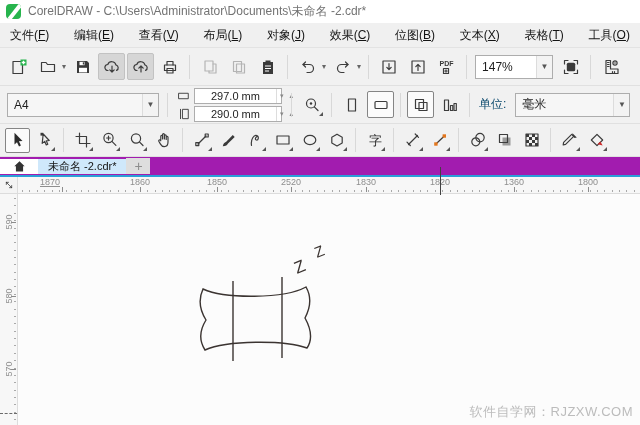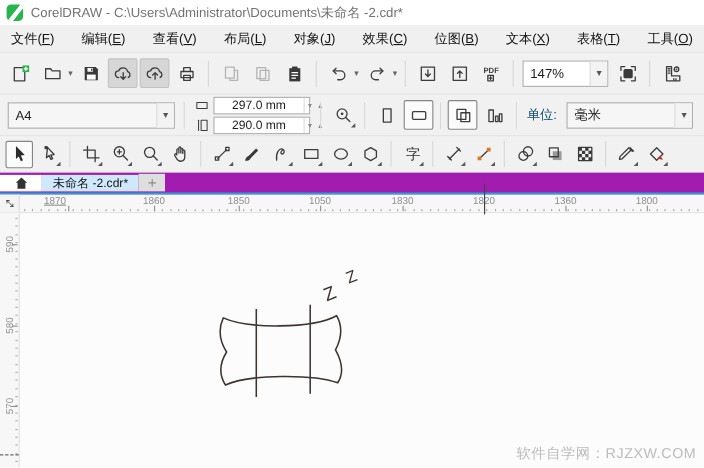--- a/index.html
+++ b/index.html
@@ -587,21 +587,21 @@
       <div class="tick-min" style="left: 619px;"></div>
       <div class="tick-min" style="left: 626.3px;"></div>
       <div class="tick-min" style="left: 633.7px;"></div>
       <div class="tick-maj" style="left: 62px;"></div>
       <div class="rlabel" style="left: 50px; text-decoration: underline;">1870</div>
       <div class="tick-maj" style="left: 140px;"></div>
       <div class="rlabel" style="left: 140px;">1860</div>
       <div class="tick-maj" style="left: 217px;"></div>
       <div class="rlabel" style="left: 217px;">1850</div>
       <div class="tick-maj" style="left: 291px;"></div>
-      <div class="rlabel" style="left: 291px;">1050</div>
+      <div class="rlabel" style="left: 291px;">2520</div>
       <div class="tick-maj" style="left: 366px;"></div>
       <div class="rlabel" style="left: 366px;">1830</div>
       <div class="tick-maj" style="left: 440px;"></div>
       <div class="rlabel" style="left: 440px;">1820</div>
       <div class="tick-maj" style="left: 514px;"></div>
       <div class="rlabel" style="left: 514px;">1360</div>
       <div class="tick-maj" style="left: 588px;"></div>
       <div class="rlabel" style="left: 588px;">1800</div>
     </div>
 

